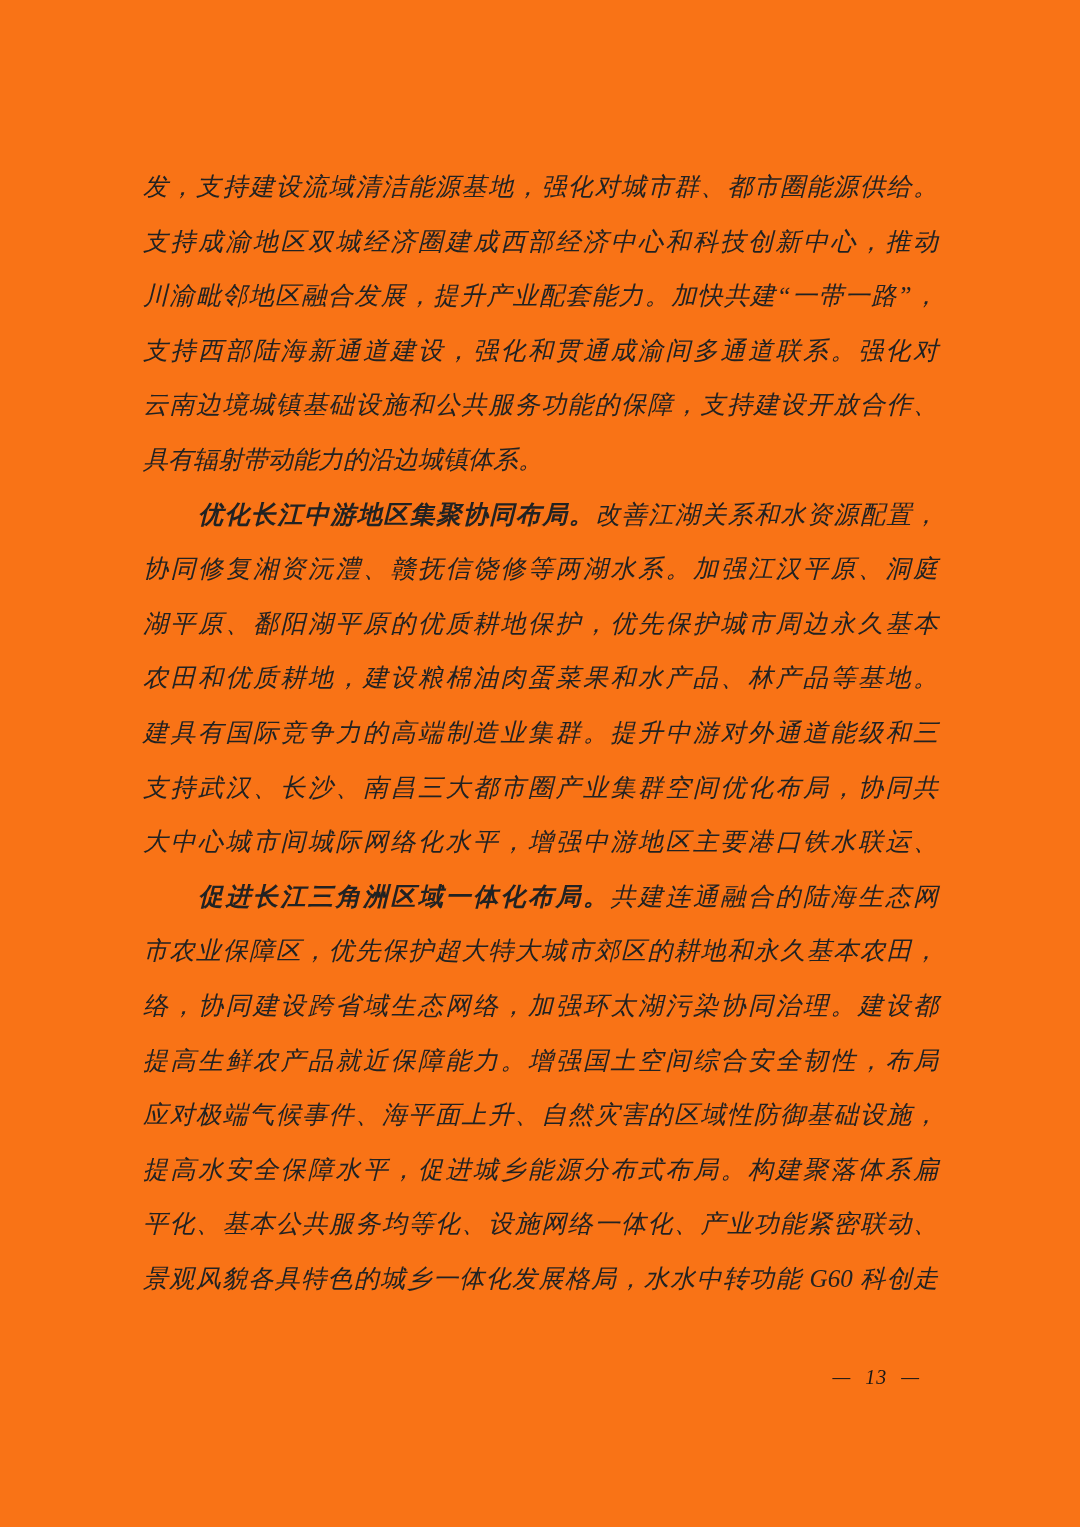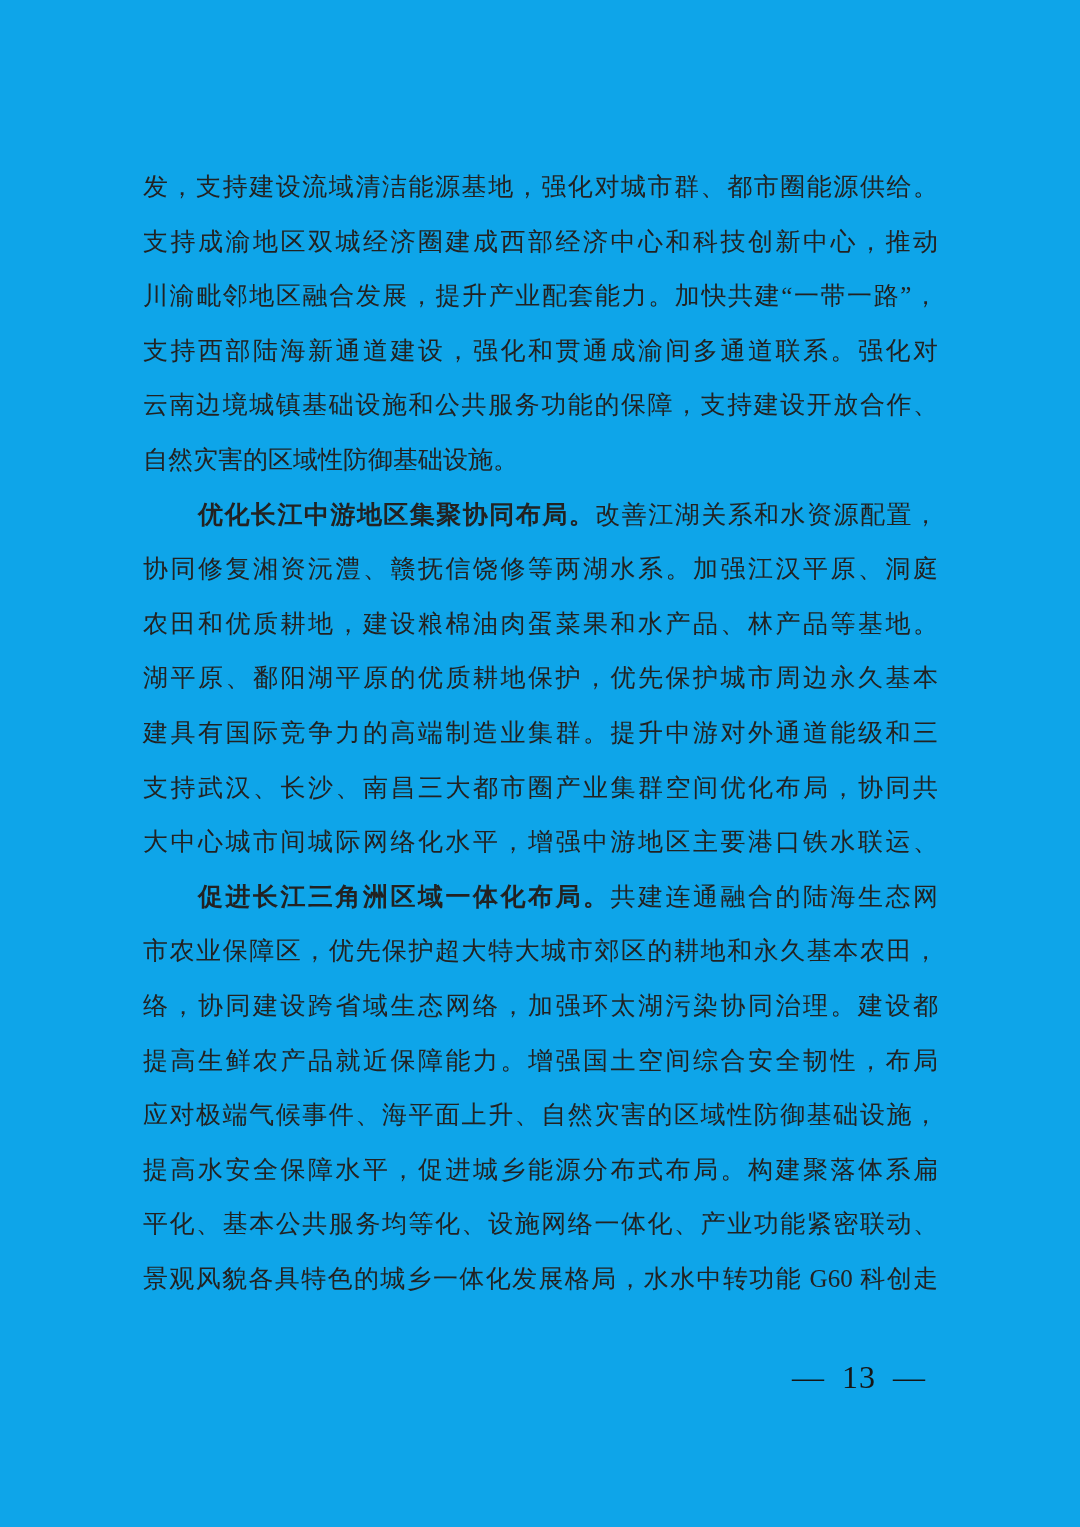--- a/index.html
+++ b/index.html
@@ -5,21 +5,22 @@
   html, body { margin: 0; padding: 0; }
   body {
     width: 1080px; height: 1527px;
     background: #ffffff;
     position: relative;
     overflow: hidden;
     font-family: "Liberation Serif", "DejaVu Serif", serif;
   }
   .page {
     position: absolute; inset: 0;
-    background: #0ea5e9;
+    background: #f97316;
+    font-style: italic;
   }
   .text-block {
     position: absolute;
     left: 143px; top: 160px;
     width: 795px;
   }
   .tline {
     font-size: 25px;
     line-height: 54.6px;
     color: #222222;
@@ -31,51 +32,51 @@
   .tline.pend {
     text-align-last: left;
     -moz-text-align-last: left;
   }
   
   .tline.indent { text-indent: 55px; }
   .lead { font-weight: 700; margin-top: 28px; }
   .page-footer {
     position: absolute;
     top: 1360px;
-    right: 154px;
-    font-size: 32px;
+    right: 160px;
+    font-size: 20px;
     line-height: 34px;
     color: #161616;
     word-spacing: 8px;
     letter-spacing: 1px;
   }
 </style>
 </head>
 <body>
 
 <div class="page">
 
   <div class="text-block">
 
     <section>
       <div class="tline">发，支持建设流域清洁能源基地，强化对城市群、都市圈能源供给。</div>
       <div class="tline">支持成渝地区双城经济圈建成西部经济中心和科技创新中心，推动</div>
       <div class="tline">川渝毗邻地区融合发展，提升产业配套能力。加快共建“一带一路”，</div>
       <div class="tline">支持西部陆海新通道建设，强化和贯通成渝间多通道联系。强化对</div>
       <div class="tline">云南边境城镇基础设施和公共服务功能的保障，支持建设开放合作、</div>
-      <div class="tline pend">自然灾害的区域性防御基础设施。</div>
+      <div class="tline pend">具有辐射带动能力的沿边城镇体系。</div>
     </section>
 
     <section>
       <div class="tline indent">
         <span class="lead">优化长江中游地区集聚协同布局。</span><span>改善江湖关系和水资源配置，</span>
       </div>
       <div class="tline">协同修复湘资沅澧、赣抚信饶修等两湖水系。加强江汉平原、洞庭</div>
+      <div class="tline">湖平原、鄱阳湖平原的优质耕地保护，优先保护城市周边永久基本</div>
       <div class="tline">农田和优质耕地，建设粮棉油肉蛋菜果和水产品、林产品等基地。</div>
-      <div class="tline">湖平原、鄱阳湖平原的优质耕地保护，优先保护城市周边永久基本</div>
       <div class="tline">建具有国际竞争力的高端制造业集群。提升中游对外通道能级和三</div>
       <div class="tline">支持武汉、长沙、南昌三大都市圈产业集群空间优化布局，协同共</div>
       <div class="tline">大中心城市间城际网络化水平，增强中游地区主要港口铁水联运、</div>
     </section>
 
     <section>
       <div class="tline indent">
         <span class="lead">促进长江三角洲区域一体化布局。</span><span>共建连通融合的陆海生态网</span>
       </div>
       <div class="tline">市农业保障区，优先保护超大特大城市郊区的耕地和永久基本农田，</div>

